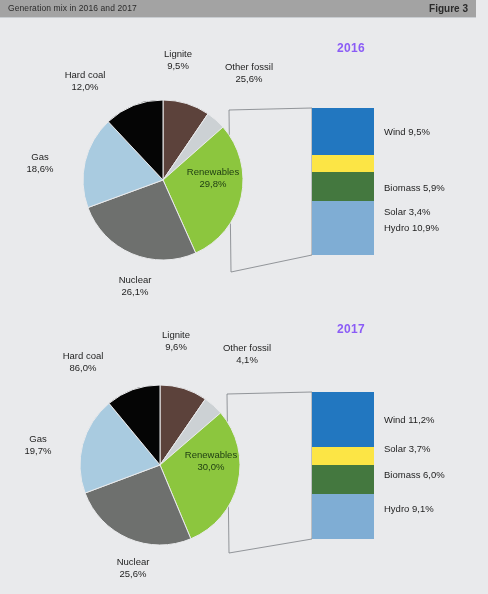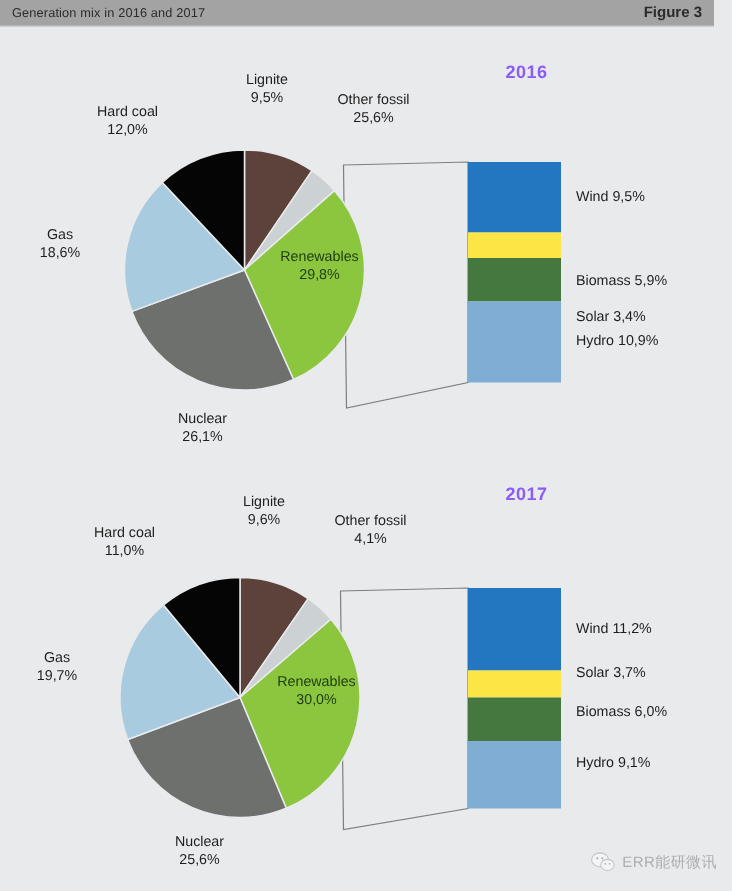--- a/index.html
+++ b/index.html
@@ -176,21 +176,21 @@
               <path d="M 0 0 L 60.67 -52.15 A 80 80 0 0 1 30.85 73.81 Z" fill="#8CC63E" stroke="#e9eaec" stroke-width="1"></path>
               <path d="M 0 0 L 30.85 73.81 A 80 80 0 0 1 -74.92 28.04 Z" fill="#6E706E" stroke="#e9eaec" stroke-width="1"></path>
               <path d="M 0 0 L -74.92 28.04 A 80 80 0 0 1 -50.99 -61.64 Z" fill="#A9CBE0" stroke="#e9eaec" stroke-width="1"></path>
               <path d="M 0 0 L -50.99 -61.64 A 80 80 0 0 1 -0.00 -80.00 Z" fill="#050505" stroke="#e9eaec" stroke-width="1"></path>
             </g>
         </svg>
       </div>
 
       <div class="plabel" style="left:48px;top:44px;width:70px;">
         <span>Hard coal</span>
-        <span class="v">11,0%</span>
+        <span class="v">86,0%</span>
       </div>
 
       <div class="plabel" style="left:143px;top:23px;width:66px;">
         <span>Lignite</span>
         <span class="v">9,6%</span>
       </div>
 
       <div class="plabel" style="left:208px;top:36px;width:78px;">
         <span>Other fossil</span>
         <span class="v">4,1%</span>
@@ -217,26 +217,15 @@
         <div class="seg" style="height:29.4px;background:#44783F;"></div>
         <div class="seg" style="height: 44.59px; background: rgb(127, 173, 212);"></div>
       </div>
 
       <div class="blabel" style="left:384px;top:108px;">Wind 11,2%</div>
       <div class="blabel" style="left:384px;top:137px;">Solar 3,7%</div>
       <div class="blabel" style="left:384px;top:163px;">Biomass 6,0%</div>
       <div class="blabel" style="left:384px;top:197px;">Hydro 9,1%</div>
     </div>
 
-    <div class="watermark">
-      <svg width="16" height="14" viewBox="0 0 16 14">
-        <ellipse cx="6" cy="5.2" rx="5.6" ry="4.6" fill="#ffffff" stroke="#9aa0a6" stroke-width="0.7"></ellipse>
-        <circle cx="4.2" cy="4.2" r="0.75" fill="#70757a"></circle>
-        <circle cx="7.6" cy="4.2" r="0.75" fill="#70757a"></circle>
-        <ellipse cx="11" cy="8.6" rx="4.5" ry="3.7" fill="#ffffff" stroke="#9aa0a6" stroke-width="0.7"></ellipse>
-        <circle cx="9.6" cy="7.9" r="0.6" fill="#70757a"></circle>
-        <circle cx="12.4" cy="7.9" r="0.6" fill="#70757a"></circle>
-      </svg>
-      <span class="wm-text">ERR能研微讯</span>
-    </div>
 
   </div>
 </div>
 
 </body></html>

